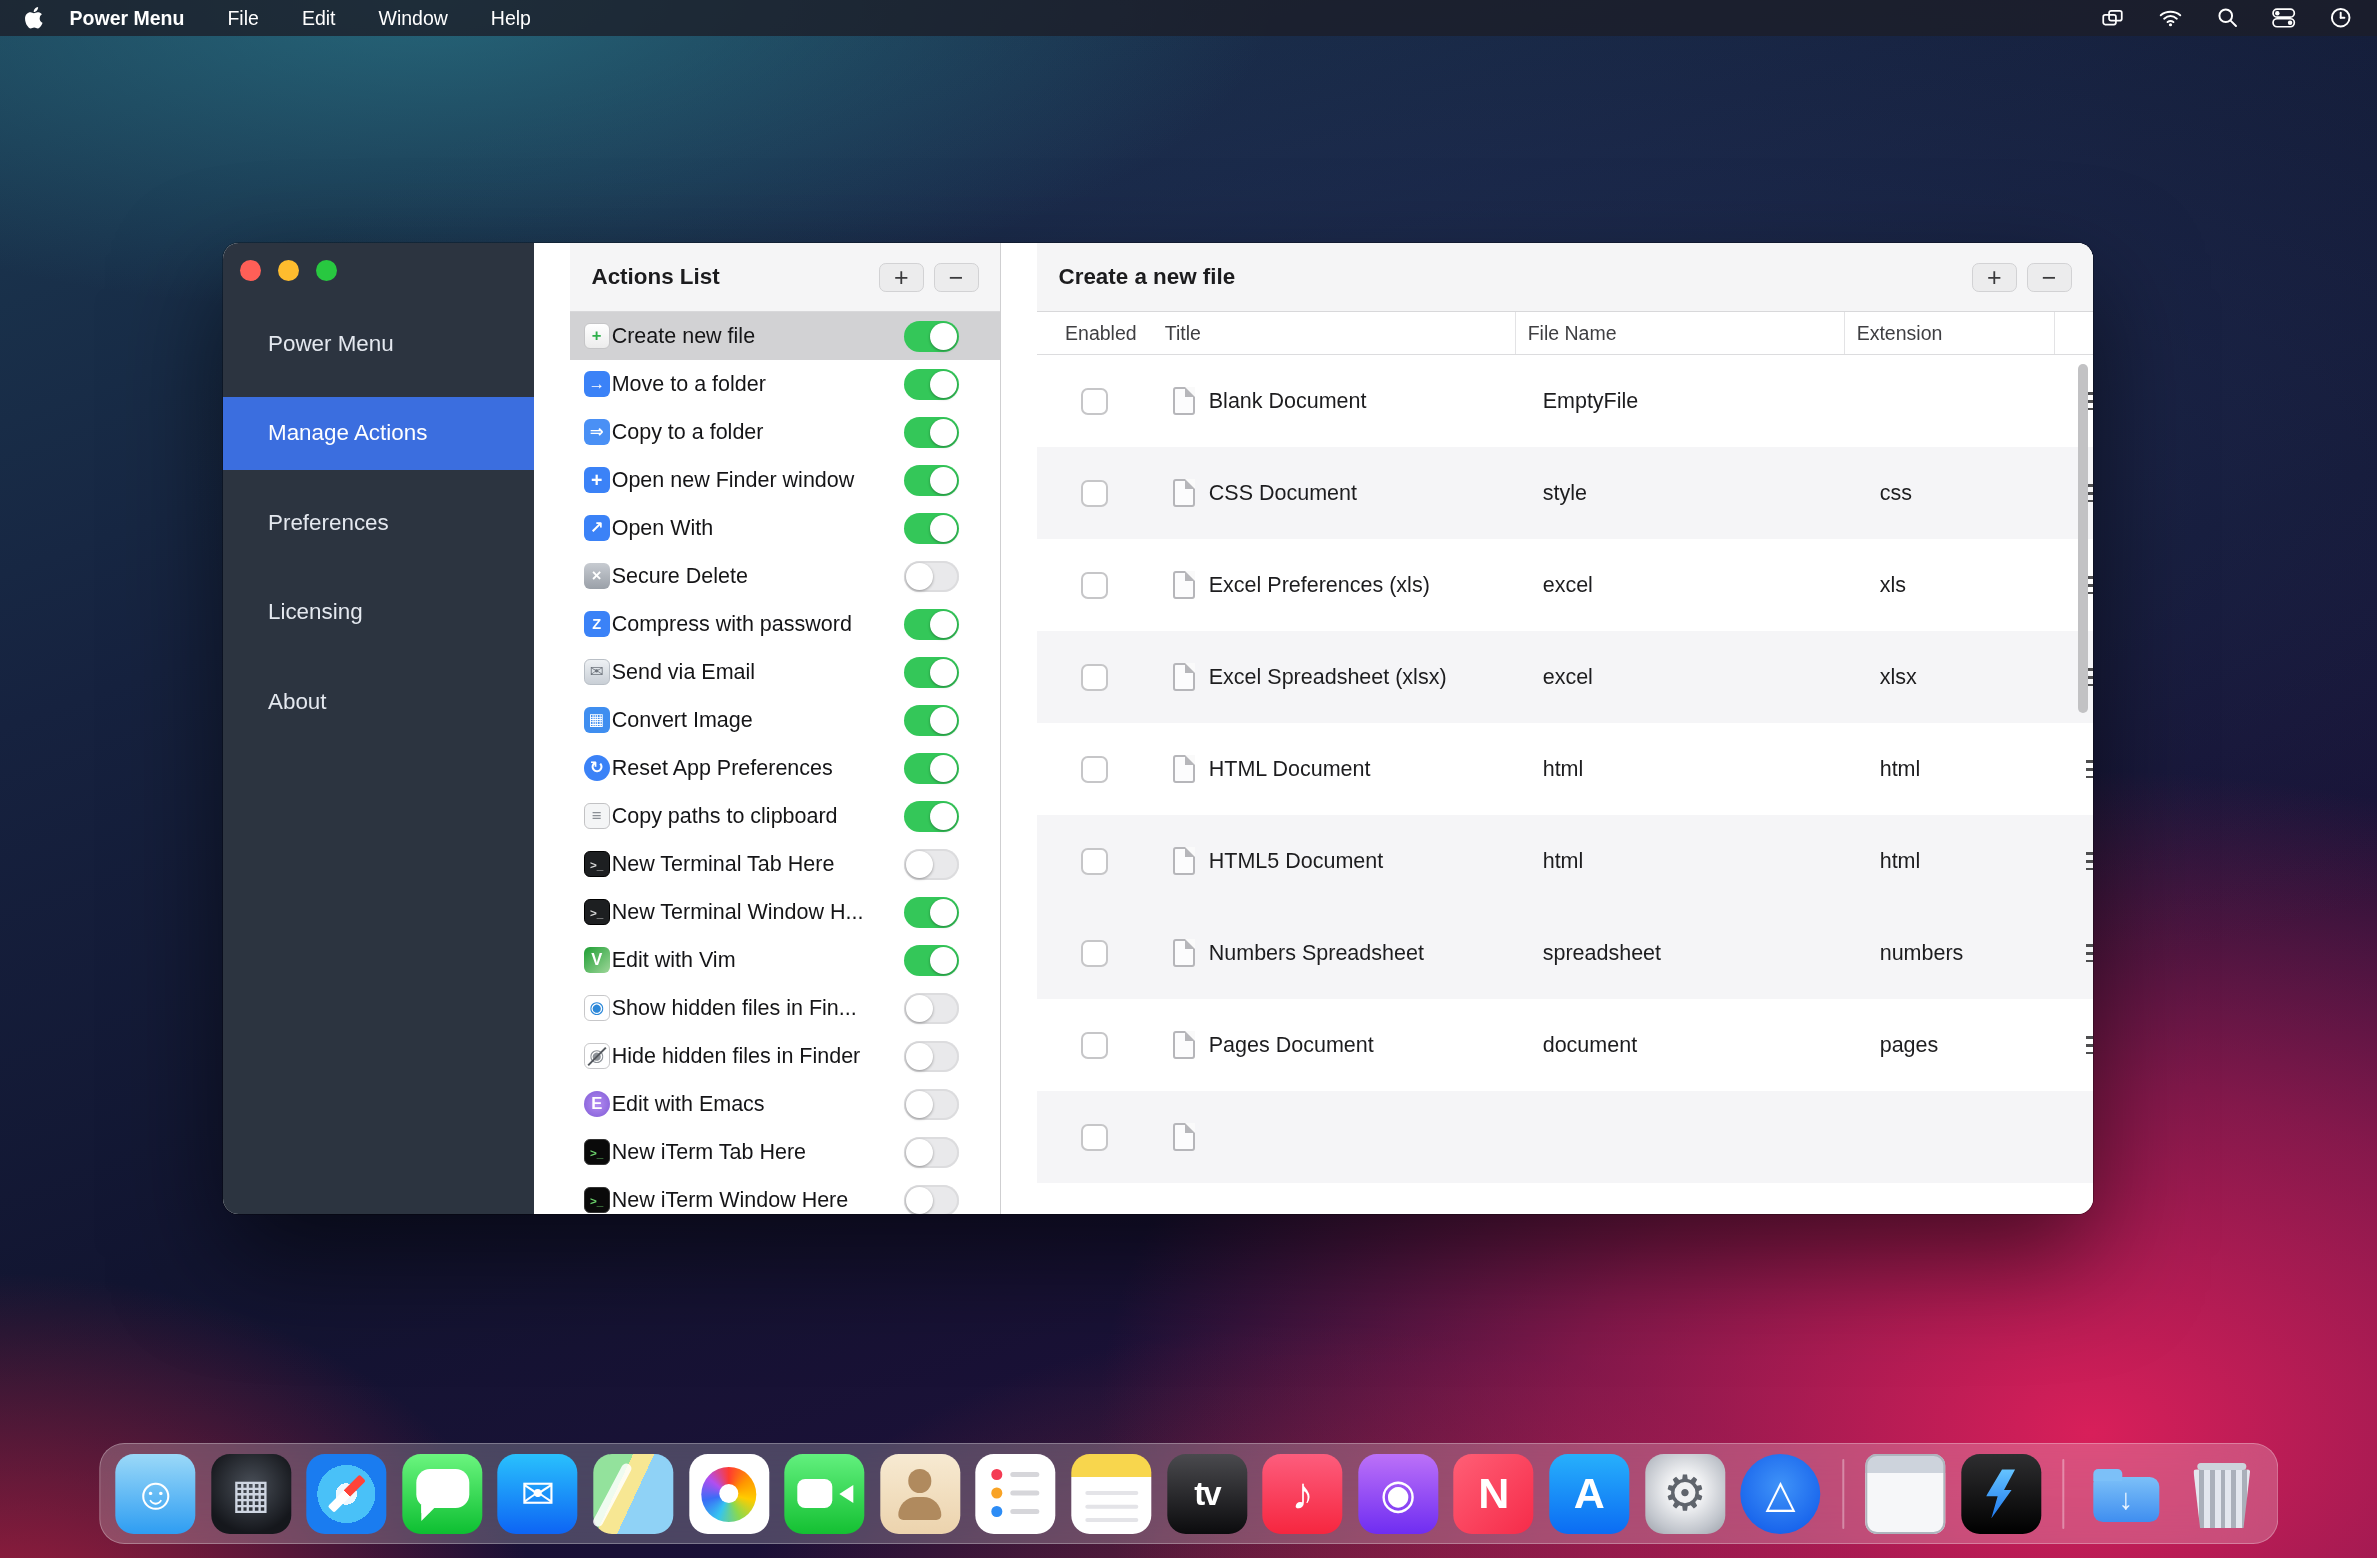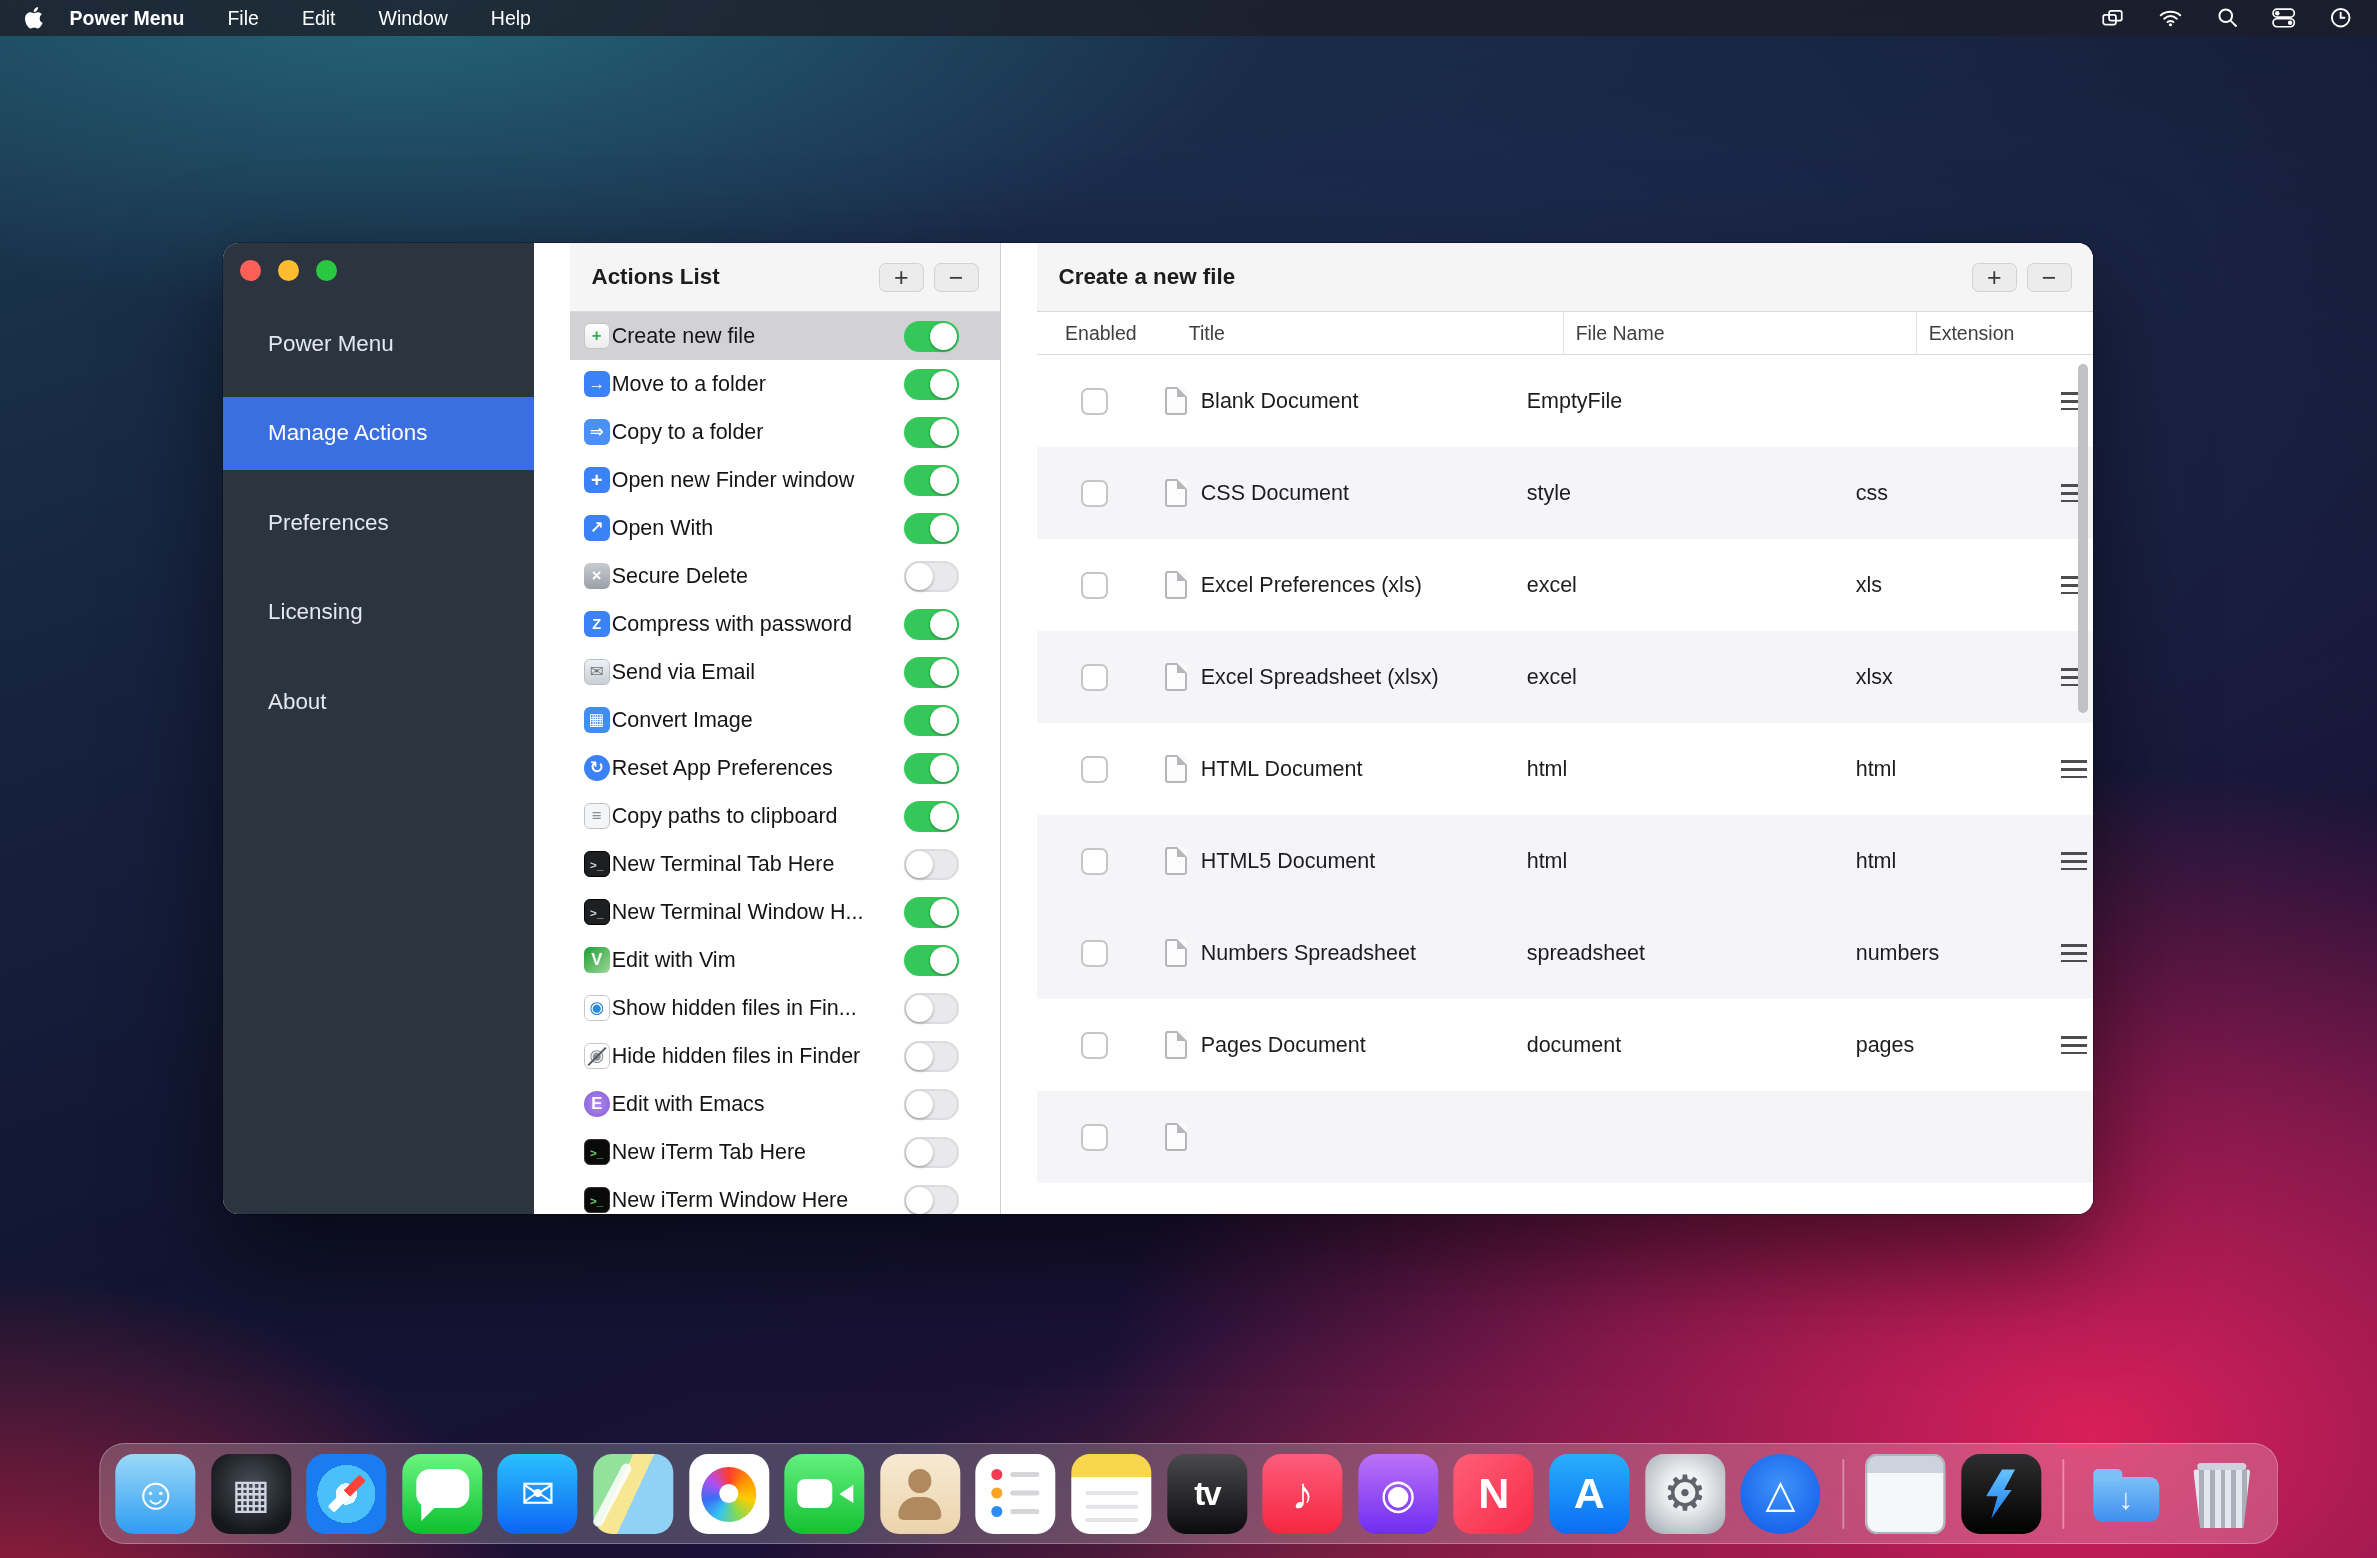--- a/index.html
+++ b/index.html
@@ -88,26 +88,26 @@
   .eye-slash-icon { background:#fff; border:1px solid #c7c7c9; color:#8e9399; }
   .eye-slash-icon::before { content:"◉"; font-weight:400; }
   .eye-slash-icon::after { content:""; position:absolute; width:2px; height:25px; background:#54585e; transform:rotate(45deg); }
   .emacs-icon { background:radial-gradient(circle,#b48cf2,#7f5bd5); border-radius:50%; } .emacs-icon::before { content:"E"; }
   .iterm-icon { background:#0a0a0a; border:1px solid #333; color:#6cd36c; font-size:11.7px; }
   .iterm-icon::before { content:">_"; }
 
   
   .files-panel { flex:1; }
   .table-header { display:grid; grid-template-columns:114px 364px 329px 210px 1fr; align-items:stretch;
-    height:43px; border-bottom:1px solid #dcdcde; background:#fff; font-size:19.5px; color:#3f3f42;gap:24px; }
+    height:43px; border-bottom:1px solid #dcdcde; background:#fff; font-size:19.5px; color:#3f3f42; }
   .th { display:flex; align-items:center; }
   .th.c-enabled { padding-left:13.7px; }
   .th.c-title { padding-left:13.7px; }
   .th.c-file, .th.c-ext, .th.c-menu { border-left:1px solid #e3e3e5; padding-left:11.7px; }
-  .file-row { display:grid; grid-template-columns:114px 364px 329px 210px 1fr; align-items:center; height:92px; background:#fff; }
+  .file-row { display:grid; grid-template-columns:114px 364px 329px 210px 1fr; align-items:center; height:92px; background:#fff;gap:8px; }
   .file-row.alt { background:#f5f5f7; }
   .cell { display:flex; align-items:center; }
   .c-enabled { justify-content:center; }
   .c-title { padding-left:13.7px; gap:13.7px; }
   .c-file, .c-ext { padding-left:11.7px; }
   .c-menu { justify-content:center; }
   .cell-text { font-size:21.5px; color:#1d1d1f; white-space:nowrap; }
   .checkbox { width:27px; height:27px; border-radius:6.8px; background:#fff; border:2px solid #c6c6c8; }
   .doc-icon { width:22.4px; height:28px; background:#fcfcfd; border:2px solid #b6b6ba; border-radius:2.9px; position:relative; flex:none; }
   .doc-icon::after { content:""; position:absolute; top:-2px; right:-2px; border:5.9px solid;

